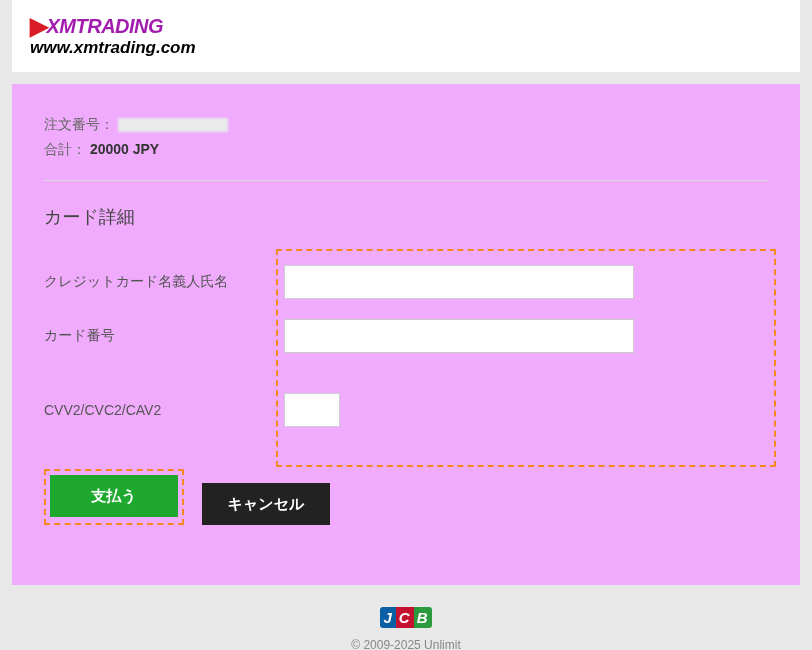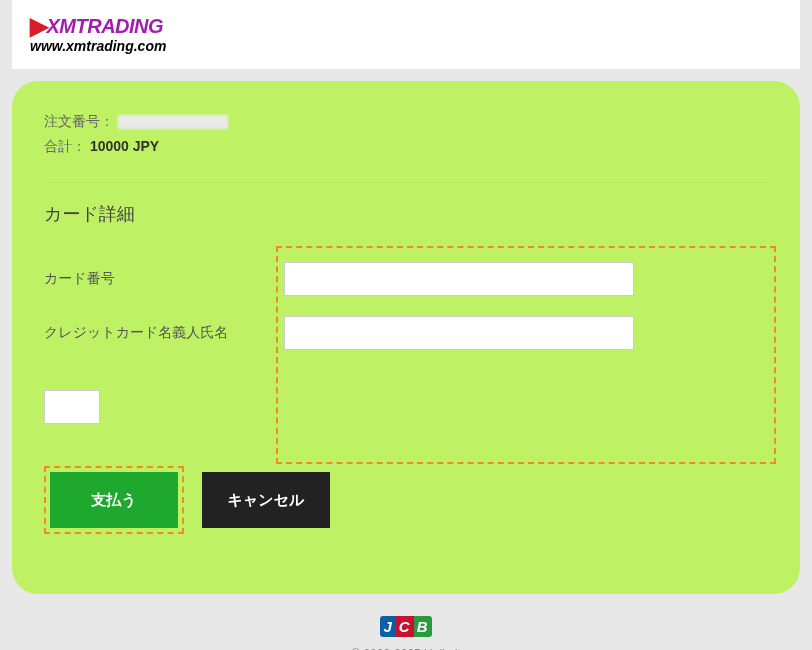--- a/index.html
+++ b/index.html
@@ -30,31 +30,30 @@
       color: #d91d26;
       font-size: 24px;
       font-weight: bold;
       margin-right: -2px;
       display: inline-block;
     }
     .logo-sub {
       font-family: Arial, sans-serif;
       font-weight: 700;
       font-style: italic;
-      font-size: 14px;
+      font-size: 17px;
       text-align: right;
       padding-right: 4px;
       margin-top: -2px;
       color: #000;
     }
 
     .card {
-      background: #bef264;
+      background: #f0abfc;
       padding: 28px 32px 60px 32px;
-      border-radius: 26px;
     }
     .summary { color: #555; font-size: 14px; line-height: 1.8; }
     .summary .label { color: #666; }
     .summary .order-value-blur {
       display: inline-block;
       width: 110px; height: 14px;
       background: #eaeaea;
       vertical-align: middle;
       filter: blur(1px);
     }
@@ -95,31 +94,31 @@
       border: 1px solid #999;
       padding: 2px 24px 2px 10px;
       font-size: 13px;
       background: #fff;
     }
     .slash { margin: 0 10px; color: #444; }
 
     .button-row { display: flex; gap: 18px; margin-top: 42px; }
     .btn {
       display: inline-flex; align-items: center; justify-content: center;
-      height: 56px; min-width: 128px;
+      height: 42px; min-width: 128px;
       color: #fff; font-size: 15px; font-weight: 700;
       border: none; cursor: pointer;
       padding: 12px 20px;
     }
     .btn-pay-wrap {
       border: 2px dashed #f28a1c;
       padding: 4px;
     }
     .btn-pay { background: #1fa82e; }
-    .btn-cancel { background: #222; margin-top: 6px; }
+    .btn-cancel { background: #222; margin-top: 14px; }
 
     .footer {
       text-align: center;
       padding: 22px 0 10px 0;
       font-size: 12px;
       color: #888;
     }
     .jcb-logo {
       display: inline-flex;
       font-family: Arial, sans-serif;
@@ -150,49 +149,50 @@
 </div>
 
 <div class="card">
   <div class="summary">
     <div>
       <span class="label">注文番号：</span>
       <span class="order-value-blur"></span>
     </div>
     <div>
       <span class="label">合計：</span>
-      <span class="total-value">10000 JPY</span>
+      <span class="total-value">20000 JPY</span>
     </div>
   </div>
 
   <hr class="divider">
 
   <div class="section-title">カード詳細</div>
 
   <div class="form-grid">
     <div class="highlight-box"></div>
+
+    <div class="row">
+      <div class="field-label">クレジットカード名義人氏名</div>
+      <div class="field-control">
+        <input type="text" class="wide" style="">
+      </div>
+    </div>
 
     <div class="row">
       <div class="field-label">カード番号</div>
       <div class="field-control">
         <input type="text" class="wide" style="">
       </div>
     </div>
 
     <div class="row">
-      <div class="field-label">クレジットカード名義人氏名</div>
-      <div class="field-control">
-        <input type="text" class="wide" style="">
-      </div>
-    </div>
-
-    <div class="row">
     </div>
 
     <div class="row" style="margin-bottom:0">
+      <div class="field-label">CVV2/CVC2/CAV2</div>
       <div class="field-control">
         <input type="text" class="small" style="">
       </div>
     </div>
   </div>
 
   <div class="button-row">
     <div class="btn-pay-wrap">
       <button class="btn btn-pay">支払う</button>
     </div>

